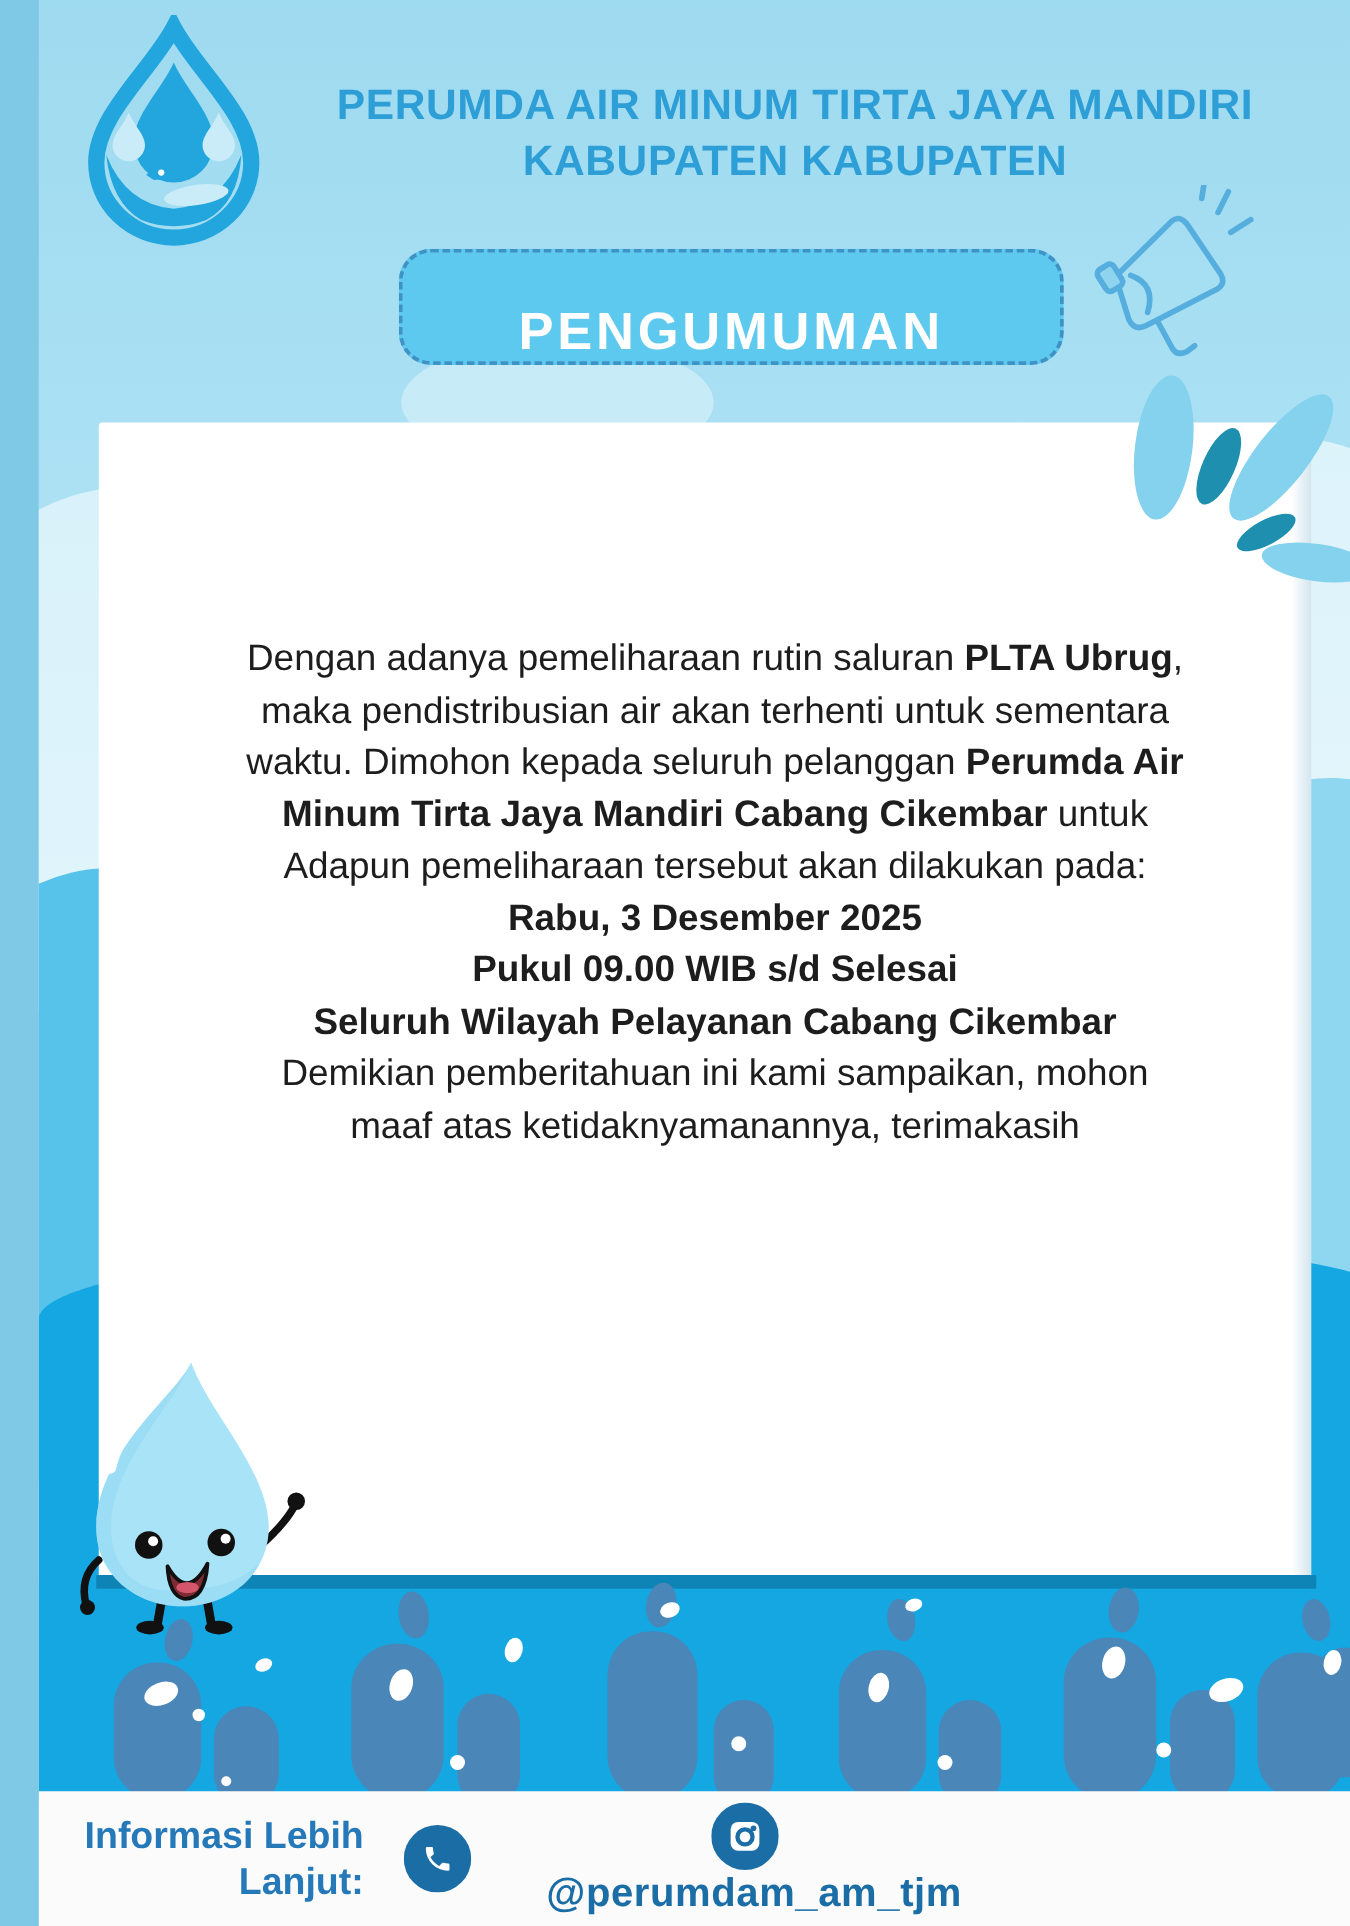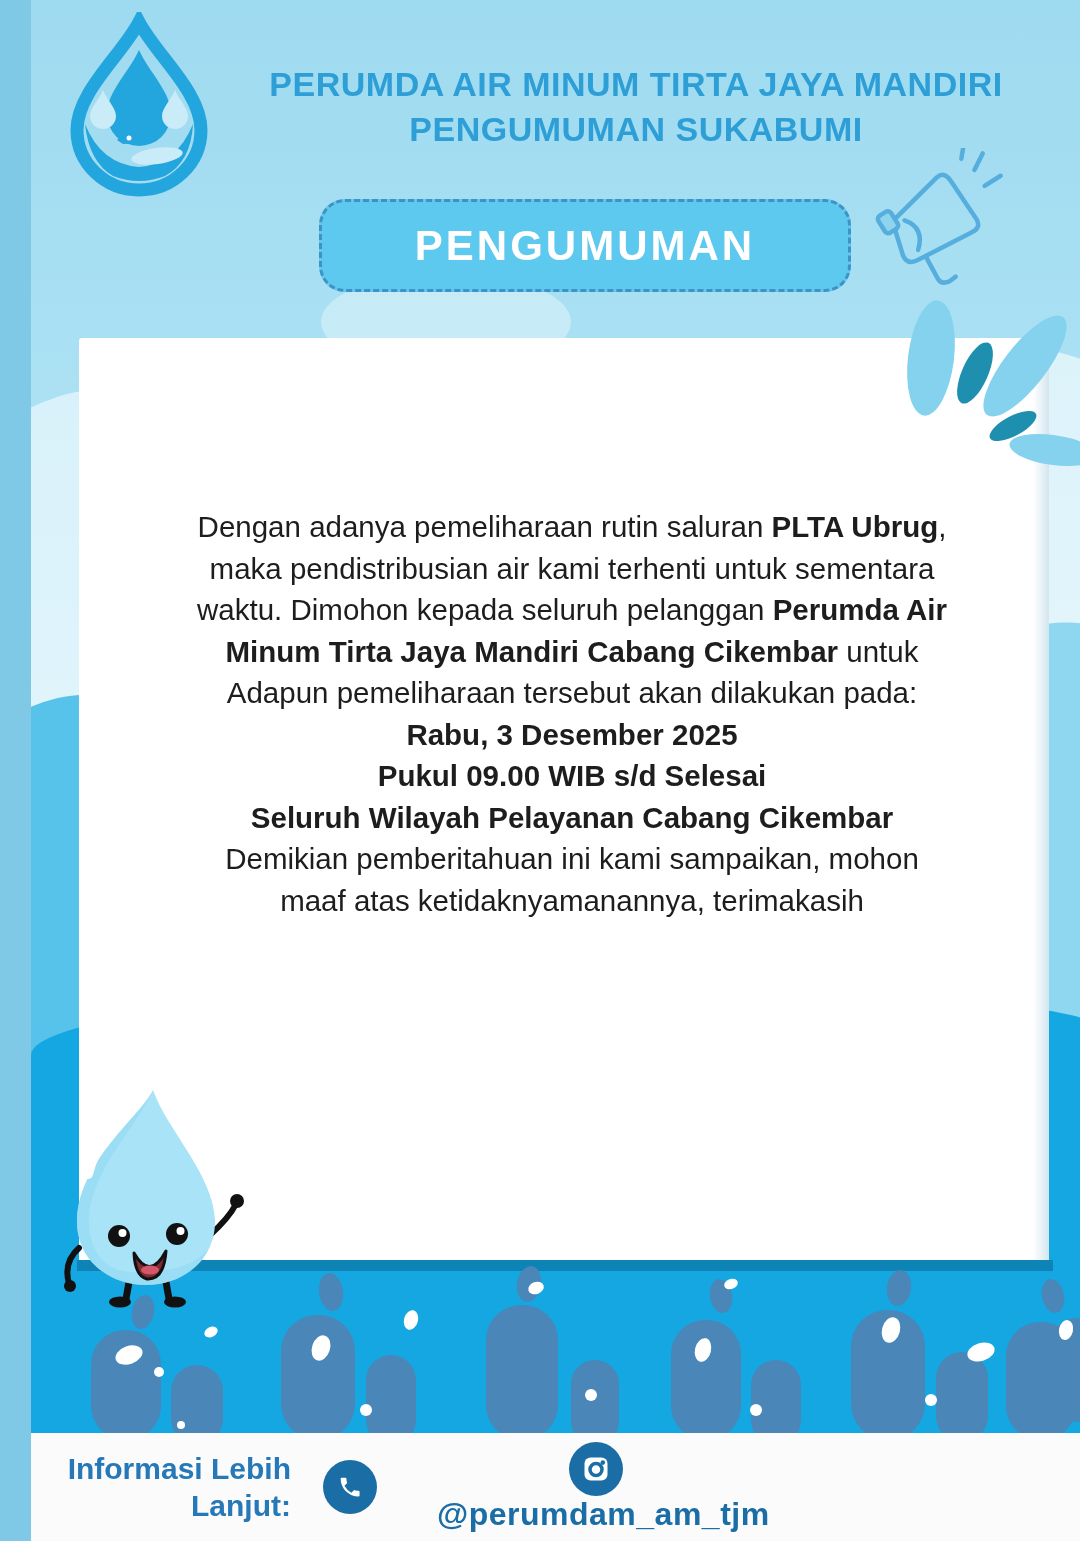--- a/index.html
+++ b/index.html
@@ -18,21 +18,21 @@
   .blob-mid-right   { right:-160px; top:620px; width:360px; height:520px; background:#8fd7f1; border-radius:48%; transform:rotate(-14deg); }
   .blob-top-center  { left:290px; top:272px; width:250px; height:100px; background:rgba(255,255,255,.35); border-radius:50%; }
   .bg-bright { position:absolute; z-index:0; left:0; right:0; top:985px; height:460px; background:#14a7e1; border-radius:55% 45% 0 0 / 70px 50px 0 0; }
 
   
   .logo { position:absolute; left:28px; top:12px; z-index:2; }
   .org-title { position:absolute; left:190px; top:62px; width:830px; z-index:2;
     text-align:center; color:#2e9fd6; font-weight:bold; font-size:34px; line-height:45px; letter-spacing:.5px; }
   .banner { position:absolute; left:288px; top:199px; width:532px; height:93px; z-index:2;
     background:#5ec9ee; border:3px dashed #3e92c6; border-radius:26px;
-    display:flex; align-items:center; justify-content:center;
+    display:flex; align-items:flex-end; justify-content:center;
     color:#ffffff; font-weight:bold; font-size:42px; letter-spacing:3px; }
   .megaphone { position:absolute; left:815px; top:148px; z-index:2; }
 
   
   .card { position:absolute; left:48px; top:338px; width:970px; height:927px; background:#ffffff; z-index:2; border-radius:3px; }
   .card::after { content:""; position:absolute; right:0; top:0; bottom:0; width:16px;
     background:linear-gradient(to left, rgba(110,170,200,.30), rgba(110,170,200,0)); }
   .ann-wrap { position:absolute; left:0; right:0; top:168px; text-align:center;
     color:#1d1d1d; font-size:29.5px; line-height:41.5px; }
   .ann-line { white-space:nowrap;padding-left:16px; }
@@ -73,21 +73,21 @@
       <path d="M116,78 C112,88 103,96 103,104 a13,13 0 0 0 26,0 C129,96 120,88 116,78 Z" fill="#c9ecf8"></path>
       <path d="M26,112 Q42,152 80,155 Q118,152 134,112 Q132,150 106,164 Q80,174 54,164 Q30,150 26,112 Z" fill="#23a5de"></path>
       <path d="M58,128 Q66,118 76,122 L84,126 Q74,132 64,132 Z" fill="#23a5de"></path>
       <ellipse cx="98" cy="144" rx="26" ry="8" fill="#c9ecf8" transform="rotate(-8 98 144)"></ellipse>
       <circle cx="70" cy="126" r="2.5" fill="#ffffff"></circle>
     </svg>
   </div>
 
   <div class="org-title">
     <div>PERUMDA AIR MINUM TIRTA JAYA MANDIRI</div>
-    <div>PENGUMUMAN SUKABUMI</div>
+    <div>KABUPATEN KABUPATEN</div>
   </div>
 
   <div class="banner">
     <span>PENGUMUMAN</span>
   </div>
 
   <div class="megaphone">
     <svg width="175" height="155" viewBox="0 0 175 155">
       <g fill="none" stroke="#55aedd" stroke-width="4.5" stroke-linecap="round" stroke-linejoin="round" transform="rotate(-14 85 75)">
         <path d="M48,64 L102,32 Q110,28 114,38 L130,82 Q133,92 122,94 L62,108 Q52,110 50,100 Z"></path>
@@ -97,21 +97,21 @@
         <path d="M140,34 L152,20"></path>
         <path d="M146,52 L164,46"></path>
         <path d="M130,20 L136,6"></path>
       </g>
     </svg>
   </div>
 
   <div class="card">
     <div class="ann-wrap">
         <div class="ann-line"><span>Dengan adanya pemeliharaan rutin saluran </span><span class="bold">PLTA Ubrug</span><span>,</span></div>
-        <div class="ann-line"><span>maka pendistribusian air kami terhenti untuk sementara</span></div>
+        <div class="ann-line"><span>maka pendistribusian air akan terhenti untuk sementara</span></div>
         <div class="ann-line"><span>waktu. Dimohon kepada seluruh pelanggan </span><span class="bold">Perumda Air</span></div>
         <div class="ann-line"><span class="bold">Minum Tirta Jaya Mandiri Cabang Cikembar</span><span> untuk</span></div>
         <div class="ann-line"><span>Adapun pemeliharaan tersebut akan dilakukan pada:</span></div>
         <div class="ann-line"><span class="bold">Rabu, 3 Desember 2025</span></div>
         <div class="ann-line"><span class="bold">Pukul 09.00 WIB s/d Selesai</span></div>
         <div class="ann-line"><span class="bold">Seluruh Wilayah Pelayanan Cabang Cikembar</span></div>
         <div class="ann-line"><span>Demikian pemberitahuan ini kami sampaikan, mohon</span></div>
         <div class="ann-line"><span>maaf atas ketidaknyamanannya, terimakasih</span></div>
       </div>
   </div>

